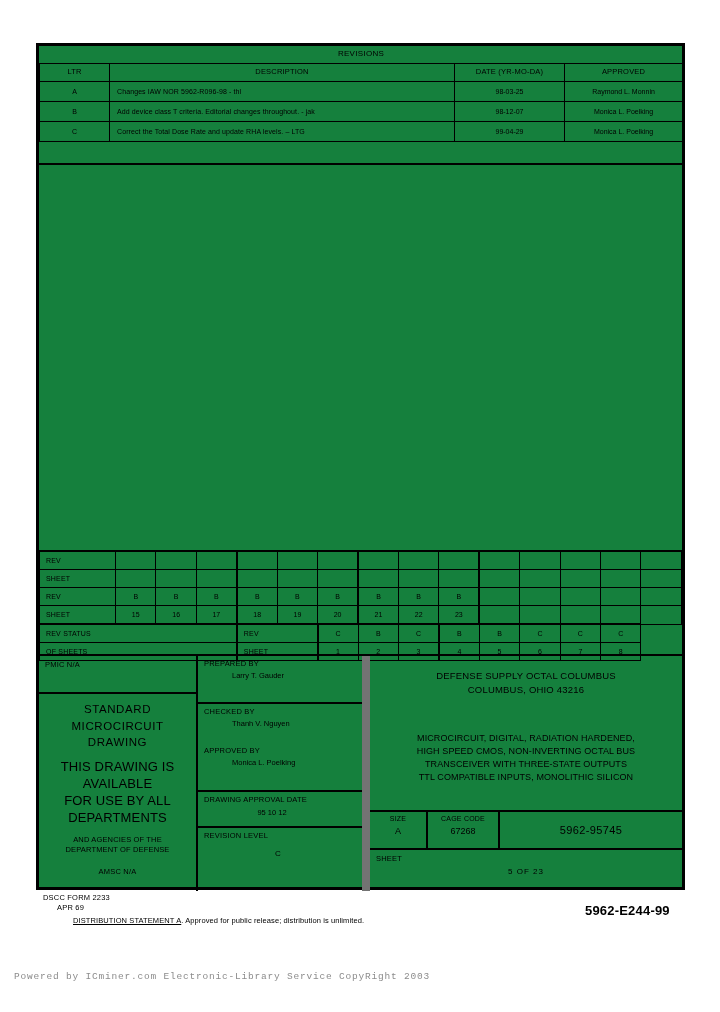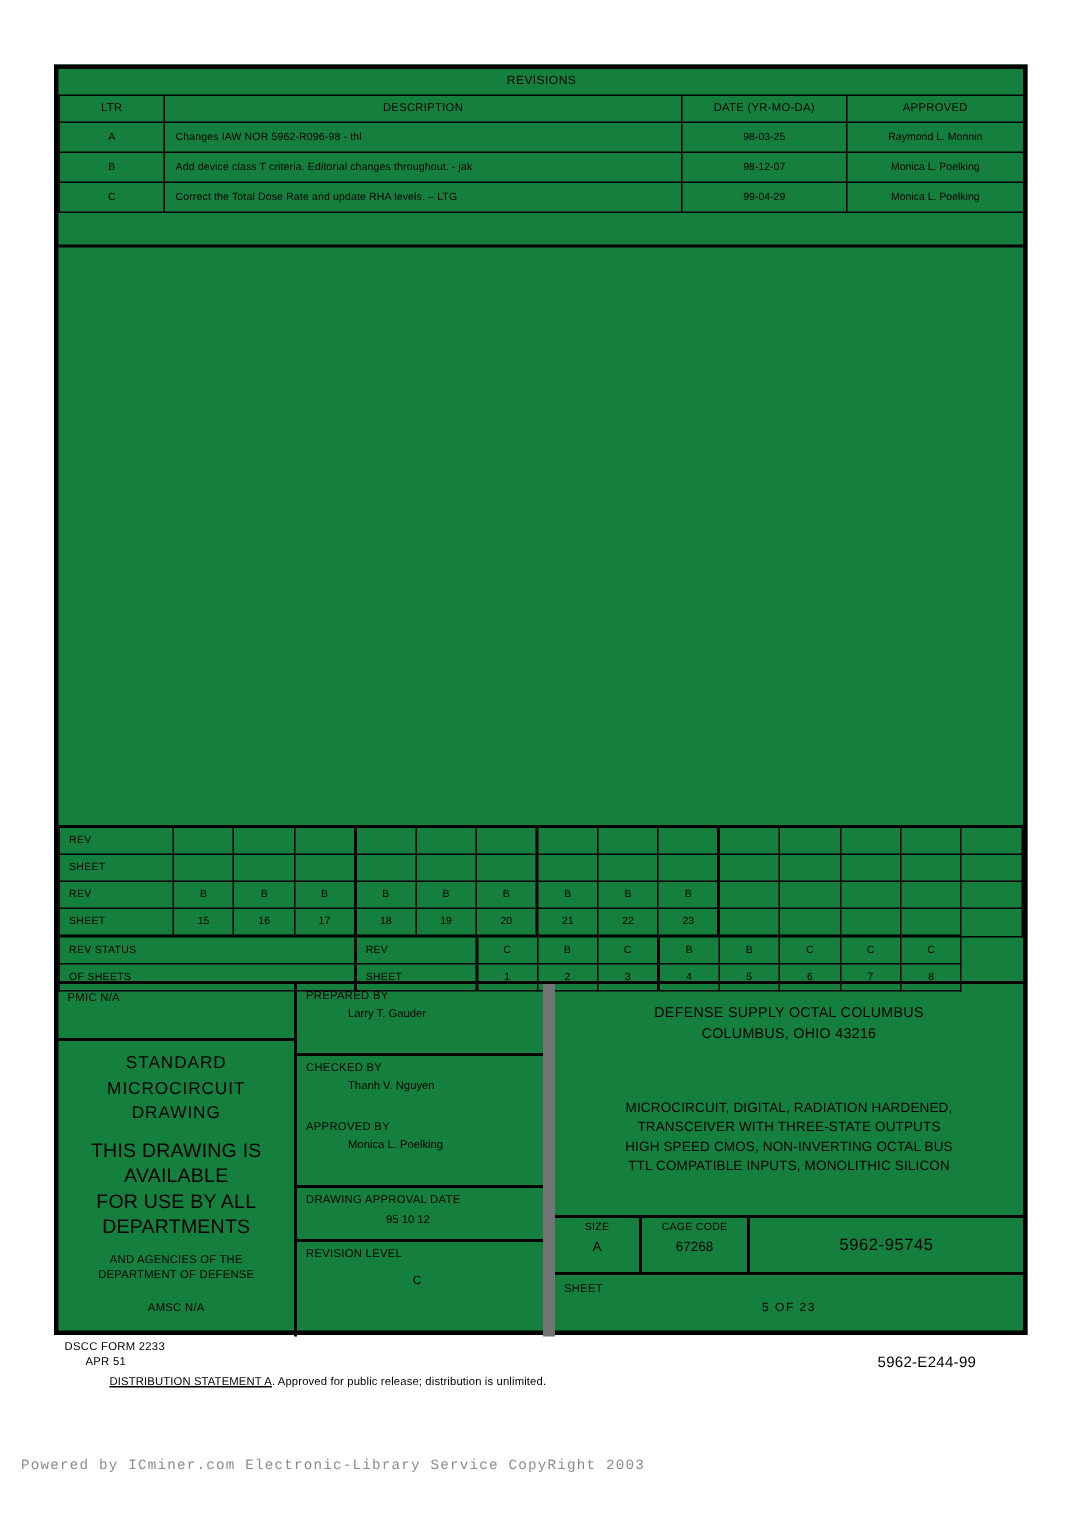--- a/index.html
+++ b/index.html
@@ -281,22 +281,23 @@
   }
   .form-date {
     position: absolute;
     left: 57px; top: 903px;
     font-size: 7.5px;
     letter-spacing: 0.2px;
   }
   .doc-code {
     position: absolute;
     left: 585px; top: 903px;
-    font-size: 10px;
-    letter-spacing: 0.2px;
+    font-size: 13px;
+    letter-spacing: 0.2px;
+    font-weight: bold;
   }
   .dist-stmt {
     position: absolute;
     left: 73px; top: 916px;
     font-size: 7.5px;
     letter-spacing: 0.1px;
   }
   .dist-stmt .u { text-decoration: underline; }
   .watermark {
     position: absolute;
@@ -523,22 +524,22 @@
         </div>
       </div>
 
       <div class="tb-right">
         <div class="dscc-name">
           <div>DEFENSE SUPPLY OCTAL COLUMBUS</div>
           <div>COLUMBUS, OHIO  43216</div>
         </div>
         <div class="dscc-title">
           <div>MICROCIRCUIT, DIGITAL, RADIATION HARDENED,</div>
+          <div>HIGH SPEED CMOS, NON-INVERTING OCTAL BUS</div>
           <div>TRANSCEIVER WITH THREE-STATE OUTPUTS</div>
-          <div>HIGH SPEED CMOS, NON-INVERTING OCTAL BUS</div>
           <div>TTL COMPATIBLE INPUTS, MONOLITHIC SILICON</div>
         </div>
         <div class="id-row">
           <div class="id-size">
             <div class="id-cap">SIZE</div>
             <div class="id-val">A</div>
           </div>
           <div class="id-cage">
             <div class="id-cap">CAGE CODE</div>
             <div class="id-val">67268</div>
@@ -549,19 +550,19 @@
           <div class="sheet-cap">SHEET</div>
           <div class="sheet-val">5  OF     23</div>
         </div>
       </div>
 
     </div>
   </div>
 
   <div class="footer">
     <div class="form-no">DSCC FORM 2233</div>
-    <div class="form-date">APR 51</div>
+    <div class="form-date">APR 69</div>
     <div class="doc-code">5962-E244-99</div>
     <div class="dist-stmt"><span class="u">DISTRIBUTION STATEMENT A</span><span>.  Approved for public release; distribution is unlimited.</span></div>
     <div class="watermark">Powered by ICminer.com Electronic-Library Service CopyRight 2003</div>
   </div>
 
 </div>
 
 </body></html>

